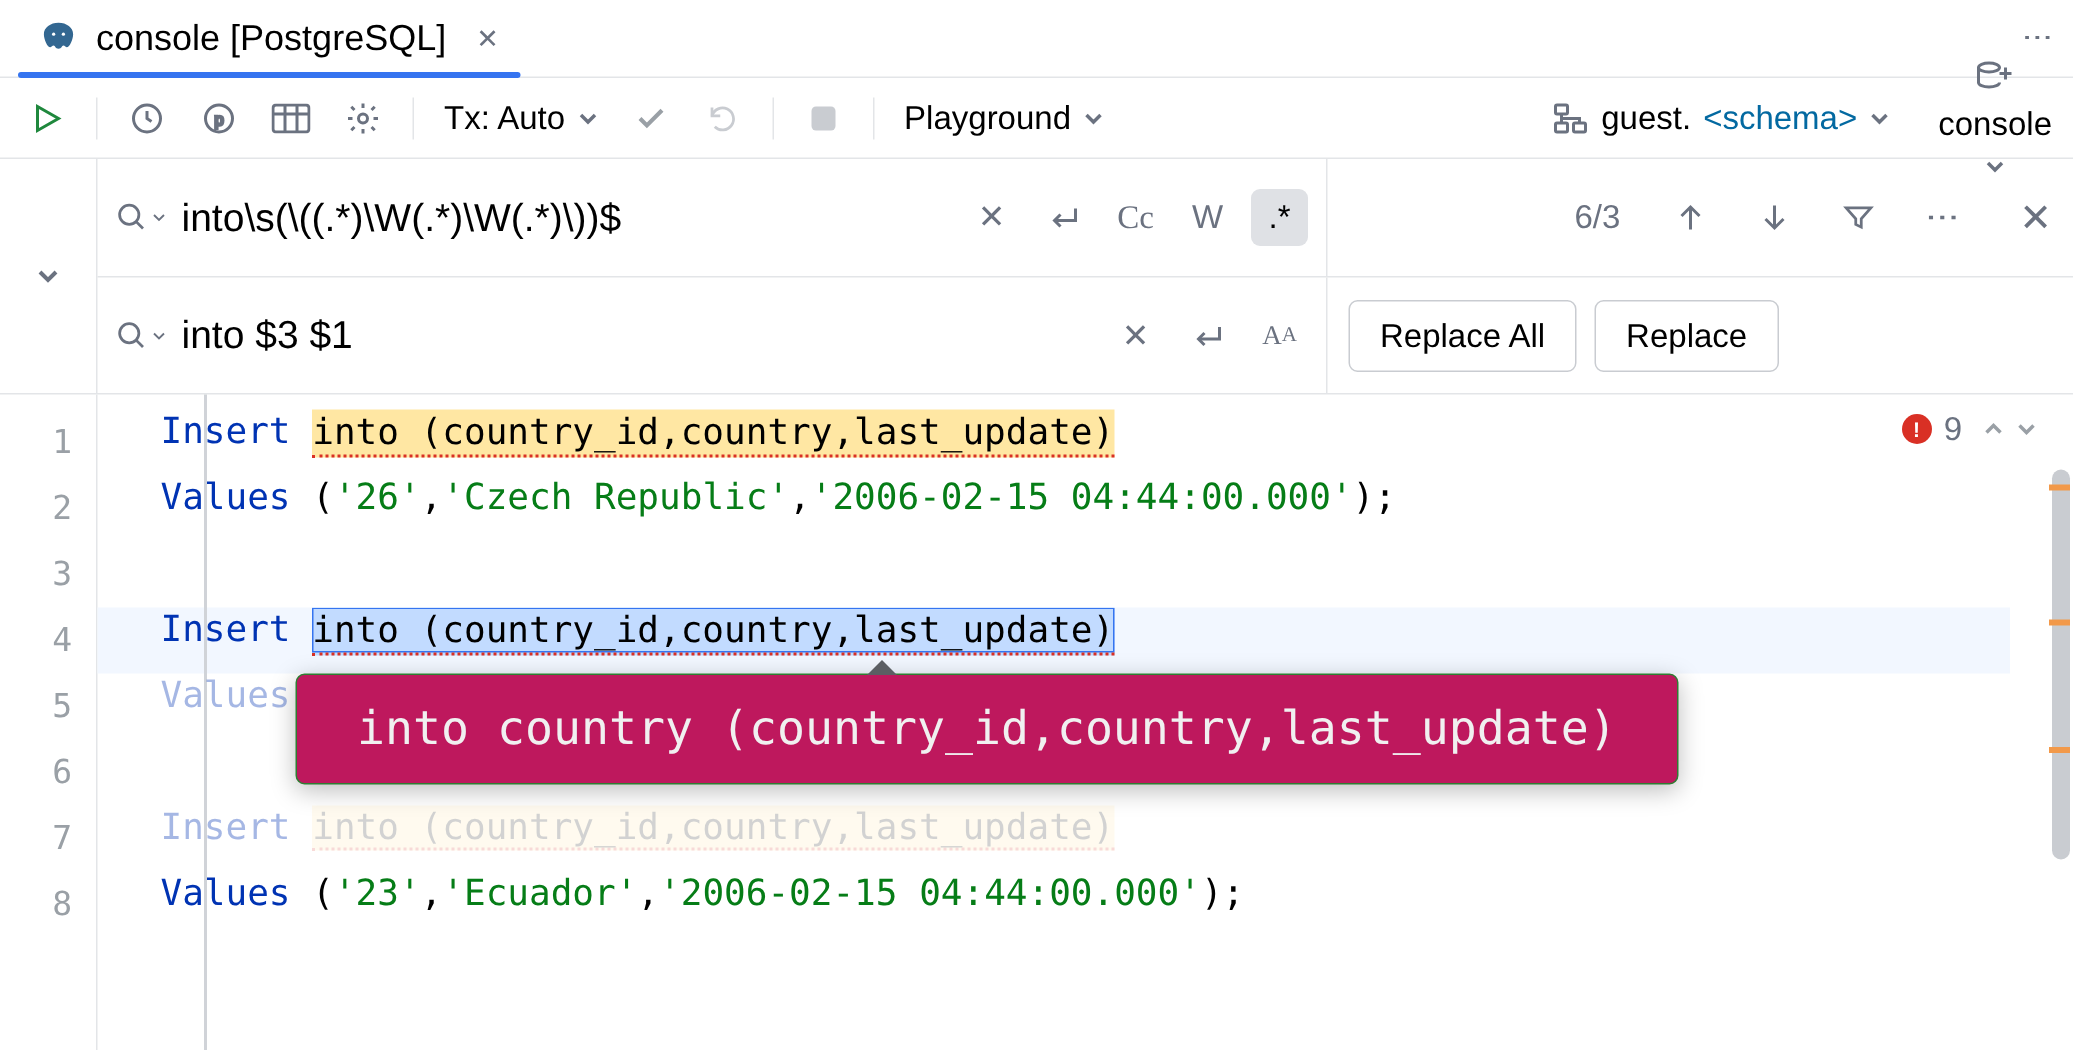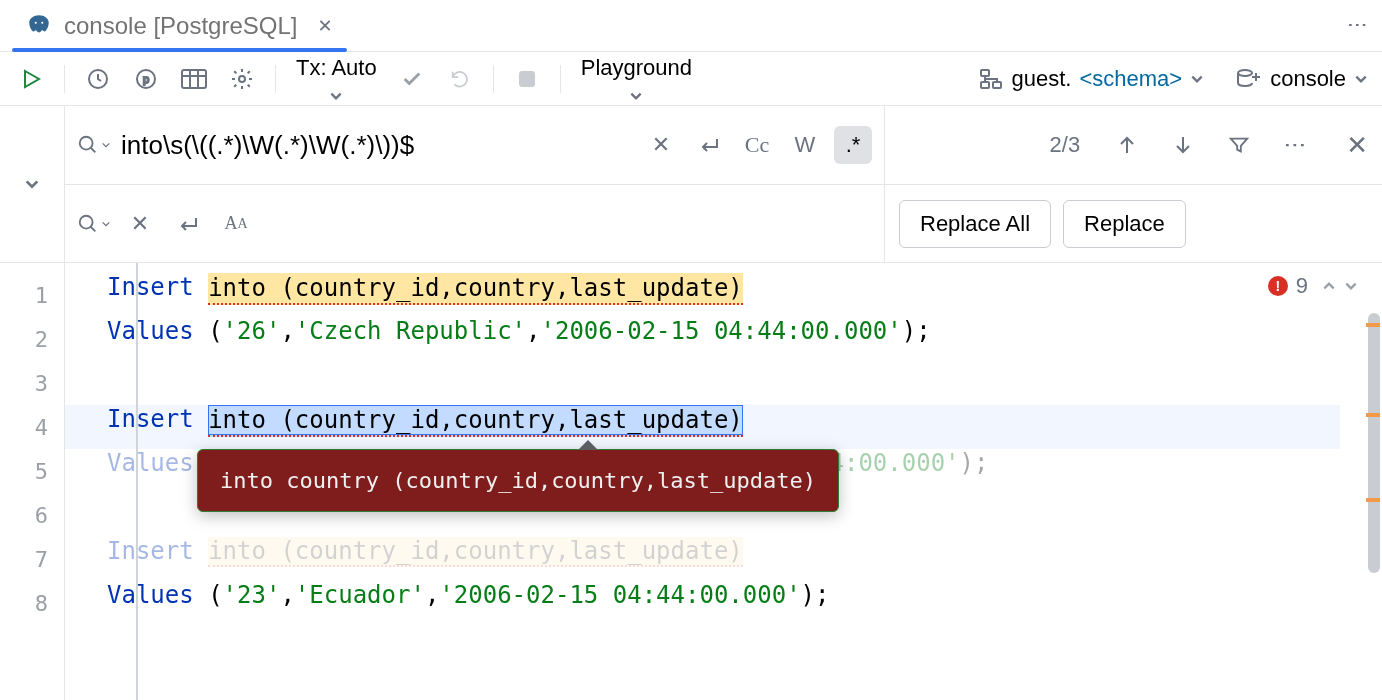--- a/index.html
+++ b/index.html
@@ -1,27 +1,27 @@
 <!DOCTYPE html>
 <html><head>
 <meta charset="utf-8">
 <style>
   * { box-sizing: border-box; margin: 0; padding: 0; }
   html, body { width: 1382px; height: 700px; font-family: -apple-system, BlinkMacSystemFont, "Segoe UI", sans-serif; background: #fff; color: #000; overflow: hidden; }
   .tab-bar { display: flex; align-items: center; height: 52px; border-bottom: 1px solid #e3e5e8; padding: 0 12px; }
   .tab { display: flex; align-items: center; gap: 12px; padding: 0 14px; height: 52px; position: relative; }
   .tab.active::after { content:""; position:absolute; left:0; right:0; bottom:0; height:4px; background:#3574f0; border-radius:2px; }
-  .tab-label { font-size: 24px; color:#737373; }
+  .tab-label { font-size: 24px; color:#000000; }
   .tab-close { color:#6b7280; font-size:18px; cursor:pointer; margin-left:8px; }
   .more-icon { margin-left:auto; color:#6b7280; font-size:20px; cursor:pointer; letter-spacing:2px; writing-mode: vertical-rl; }
   .toolbar { display:flex; align-items:center; height:54px; border-bottom:1px solid #e3e5e8; padding:0 14px; gap:14px; }
   .tbtn { display:flex; align-items:center; justify-content:center; width:34px; height:34px; color:#6b7280; cursor:pointer; border-radius:4px; }
   .tbtn.play svg { stroke:#1f883d; }
   .divider { width:1px; height:28px; background:#e3e5e8; margin:0 2px; }
-  .tx-dd, .plain-dd { display:flex; align-items:center; gap:8px; font-size:22px; color:#000; cursor:pointer; padding:0 4px;flex-direction:column; }
+  .tx-dd, .plain-dd { display:flex; align-items:center; gap:8px; font-size:22px; color:#000; cursor:pointer; padding:0 4px; }
   .chev { width:14px; height:14px; }
   .toolbar .spacer { flex:1; }
   .schema-dd, .console-dd { display:flex; align-items:center; gap:8px; font-size:22px; color:#000; cursor:pointer; }
   .schema-dd .dim { color:#0369a1; }
 
   .search-area { display:flex; border-bottom:1px solid #e3e5e8; }
   .gutter-col { width:65px; border-right:1px solid #e3e5e8; display:flex; align-items:center; justify-content:center; }
   .rows { flex:1; }
   .row { display:flex; align-items:flex-end; height:78px; }
   .row + .row { border-top:1px solid #e3e5e8; }
@@ -41,21 +41,21 @@
   .code-col-wrap { flex:1; position:relative; }
   .code-col { padding:10px 0 0 42px; font-family:"SF Mono", Menlo, Consolas, monospace; font-size:24px; }
   .code-line { height:44px; display:flex; align-items:flex-start; white-space:pre; }
   .code-line.current { background:#f2f7ff; margin-left:-42px; padding-left:42px; width:100%; }
   .kw { color:#0033b3; }
   .str { color:#067d17; }
   .hl-find { background:#ffe7a3; padding:1px 0; }
   .hl-sel { background:#c2dbff; box-shadow: 0 0 0 1px #3574f0 inset; padding:1px 0; }
   .hl-sel-under { background:#ffe7a3; opacity:.5; }
   .err-under { border-bottom: 2px dotted #d93025; }
-  .tooltip { position:absolute; left:132px; top:186px; background:#7f1d1d; color:#f0f0f0; border:1px solid #2e7d32; border-radius:6px; padding:18px 22px; font-family:"SF Mono", Menlo, monospace; font-size:22px; white-space:pre; box-shadow:0 4px 16px rgba(0,0,0,.25); }
+  .tooltip { position:absolute; left:132px; top:186px; background:#be185d; color:#f0f0f0; border:1px solid #2e7d32; border-radius:6px; padding:18px 40px; font-family:"SF Mono", Menlo, monospace; font-size:31px; white-space:pre; box-shadow:0 4px 16px rgba(0,0,0,.25); }
   .tooltip::before { content:""; position:absolute; top:-10px; left:380px; border:10px solid transparent; border-bottom-color:#5b5e63; border-top:none; }
   .err-badge { position:absolute; right:24px; top:10px; display:flex; align-items:center; gap:8px; color:#6b7280; font-size:22px; }
   .err-badge .dot { width:20px; height:20px; border-radius:50%; background:#d93025; color:#fff; display:flex; align-items:center; justify-content:center; font-size:14px; font-weight:bold; }
   .gutter-sep { border-left: 2px solid #d0d3d8; margin-left:6px; height:100%; }
   .code-gutter-stripe { position:absolute; left:65px; top:0; bottom:0; width:32px; }
   .marker-rail { position:absolute; right:0; top:0; bottom:0; width:18px; }
   .marker { position:absolute; right:2px; width:14px; height:4px; background:#f2994a; }
   .scrollbar-thumb { position:absolute; right:2px; top:50px; width:12px; height:260px; background:#c9ccd1; border-radius:6px; }
   svg { display:block; }
 </style>
@@ -148,21 +148,21 @@
         <rect x="2" y="14" width="8" height="6" rx="1"></rect>
         <rect x="14" y="14" width="8" height="6" rx="1"></rect>
         <path d="M6 8v3h12v3M6 11v3"></path>
       </svg>
     <span>guest.</span>
       <span class="dim">&lt;schema&gt;</span>
     <svg class="chev" viewBox="0 0 12 12">
         <path d="M2 4l4 4 4-4" fill="none" stroke="#6b7280" stroke-width="2"></path>
       </svg>
   </span>
-  <span class="console-dd" style="margin-left:18px;">
+  <span class="console-dd" style="margin-left:18px;flex-direction:column;">
     <svg width="26" height="22" viewBox="0 0 26 22" fill="none" stroke="#6b7280" stroke-width="2">
         <ellipse cx="9" cy="5" rx="7" ry="3"></ellipse>
         <path d="M2 5v10c0 1.7 3.1 3 7 3s7-1.3 7-3"></path>
         <path d="M16 9h8M20 5v8"></path>
       </svg>
     <span>console</span>
     <svg class="chev" viewBox="0 0 12 12">
         <path d="M2 4l4 4 4-4" fill="none" stroke="#6b7280" stroke-width="2"></path>
       </svg>
   </span>
@@ -192,21 +192,21 @@
           <svg width="24" height="20" viewBox="0 0 24 20" fill="none" stroke="#6b7280" stroke-width="2">
               <path d="M20 4v8H6"></path>
               <path d="M10 8l-4 4 4 4"></path>
             </svg>
         </span>
         <span class="ibtn" style="font-family:serif;">Cc</span>
         <span class="ibtn">W</span>
         <span class="ibtn active">.*</span>
       </div>
       <div class="right-pane">
-        <span class="count">2/3</span>
+        <span class="count">6/3</span>
         <span class="ibtn">
           <svg width="18" height="20" viewBox="0 0 18 20" fill="none" stroke="#6b7280" stroke-width="2">
               <path d="M9 18V3"></path>
               <path d="M3 9l6-6 6 6"></path>
             </svg>
         </span>
         <span class="ibtn">
           <svg width="18" height="20" viewBox="0 0 18 20" fill="none" stroke="#6b7280" stroke-width="2">
               <path d="M9 2v15"></path>
               <path d="M3 11l6 6 6-6"></path>
@@ -225,20 +225,21 @@
       <div class="left-pane">
         <span class="search-icon">
           <svg width="22" height="22" viewBox="0 0 24 24" fill="none" stroke="#6b7280" stroke-width="2">
               <circle cx="10" cy="10" r="7"></circle>
               <line x1="20" y1="20" x2="15" y2="15"></line>
             </svg>
           <svg width="10" height="10" viewBox="0 0 12 12">
               <path d="M2 4l4 4 4-4" fill="none" stroke="#6b7280" stroke-width="1.5"></path>
             </svg>
         </span>
+        <input class="search-input" value="into $3 $1" style="">
         <span class="ibtn">✕</span>
         <span class="ibtn">
           <svg width="24" height="20" viewBox="0 0 24 20" fill="none" stroke="#6b7280" stroke-width="2">
               <path d="M20 4v8H6"></path>
               <path d="M10 8l-4 4 4 4"></path>
             </svg>
         </span>
         <span class="ibtn" style="font-family:serif; font-size:18px;">A<span style="font-size:14px;">A</span></span>
       </div>
       <div class="right-pane" style="gap:12px;">

